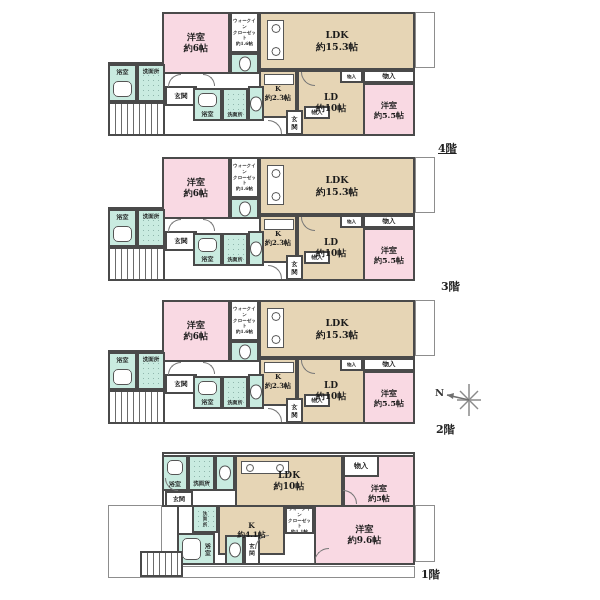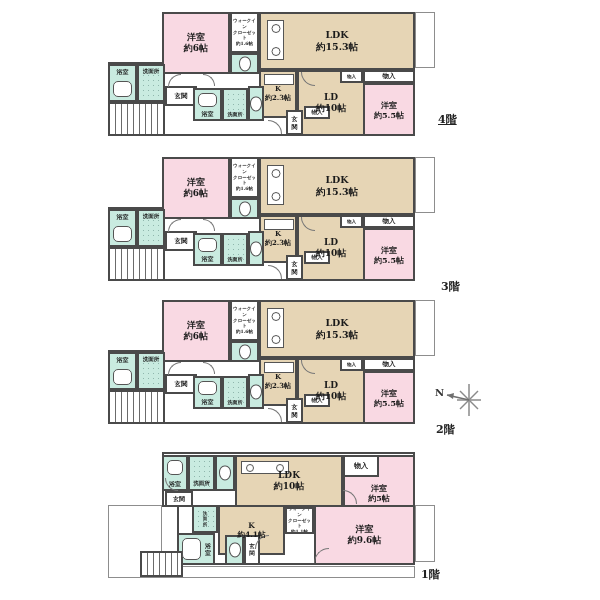--- a/index.html
+++ b/index.html
@@ -126,21 +126,21 @@
       </div>
       <div class="room f-white" style="left: 199px; top: 94px; width: 26px; height: 13px;">
         <span class="lbl" style="font-size: 5.5px;">物入</span>
       </div>
       <div class="room f-stairs" style="left: 3px; top: 90px; width: 57px; height: 34px; border: 2px solid rgb(74, 74, 74);"></div>
       <div class="arc arc-tl" style="left: 63px; top: 62px; width: 13px; height: 13px;"></div>
       <div class="arc arc-tr" style="left: 98px; top: 62px; width: 12px; height: 12px;"></div>
       <div class="arc arc-bl" style="left: 196px; top: 60px; width: 14px; height: 14px;"></div>
       <div class="arc arc-tr" style="left: 163px; top: 108px; width: 14px; height: 14px;"></div>
     </div>
-    <div class="floor-label" style="left: 438px; top: 112px; text-decoration: underline;">4階</div>
+    <div class="floor-label" style="left: 438px; top: 141px; text-decoration: underline;">4階</div>
     <div class="floor" style="left: 105px; top: 157px; width: 340px; height: 132px;">
       <div class="room f-line" style="left: 57px; top: 0px; width: 253px; height: 62px;"></div>
       <div class="room f-line" style="left: 3px; top: 50px; width: 307px; height: 74px;"></div>
       <div class="room f-thin" style="left: 310px; top: 0px; width: 20px; height: 56px; border: 1px solid rgb(141, 141, 141);"></div>
       <div class="room f-pink" style="left: 57px; top: 0px; width: 68px; height: 62px;">
         <span class="lbl" style="font-size: 9px;">洋室
 約6帖</span>
       </div>
       <div class="room f-white" style="left: 125px; top: 0px; width: 29px; height: 41px;">
         <span class="lbl" style="font-size: 4.5px;">ウォークイン

